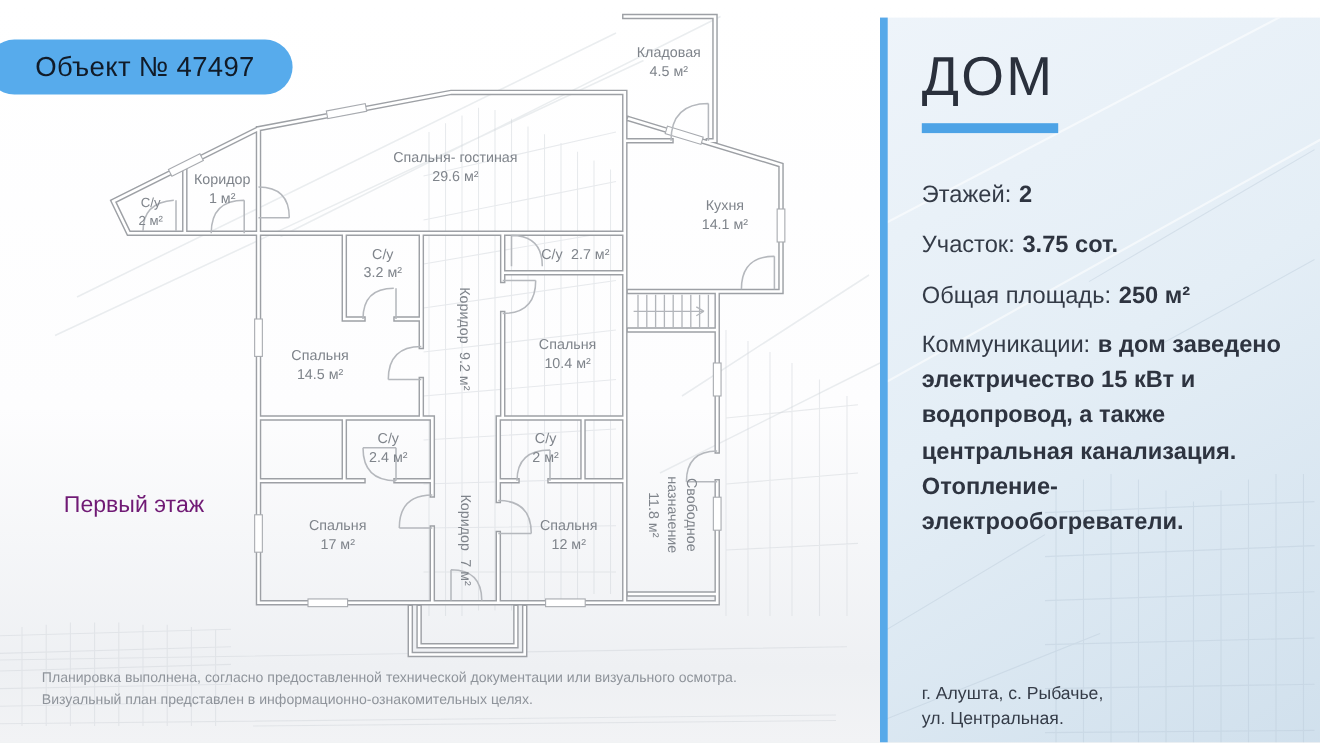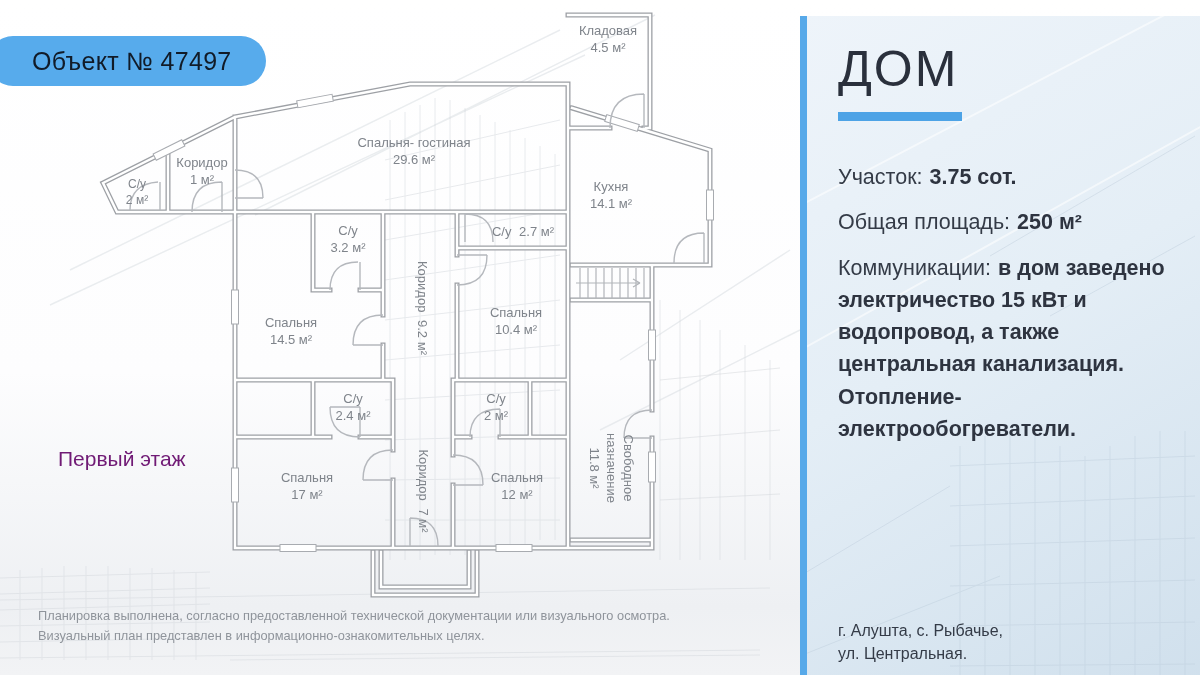--- a/index.html
+++ b/index.html
@@ -134,37 +134,37 @@
       <path d="M410,518 Q438,518 438,546 M410,518 L410,546"></path>
       <path d="M652,410 Q624,410 624,438 M652,438 L624,438"></path>
     </g>
   </svg>
 
   <div class="badge">
     <span>Объект № 47497</span>
   </div>
 
   <div>
-    <div class="plan-label" style="left:608px;top:40px">
+    <div class="plan-label" style="left:608px;top:57px">
       <span class="nm">Кладовая</span>
       <span class="ar">4.5 м²</span>
     </div>
     <div class="plan-label" style="left:137px;top:193px;font-size:12px">
       <span class="nm">С/у</span>
       <span class="ar">2 м²</span>
     </div>
     <div class="plan-label" style="left:202px;top:172px">
       <span class="nm">Коридор</span>
       <span class="ar">1 м²</span>
     </div>
     <div class="plan-label" style="left:414px;top:152px">
       <span class="nm">Спальня- гостиная</span>
       <span class="ar">29.6 м²</span>
     </div>
-    <div class="plan-label" style="left:611px;top:196px">
+    <div class="plan-label" style="left:659px;top:196px">
       <span class="nm">Кухня</span>
       <span class="ar">14.1 м²</span>
     </div>
     <div class="plan-label" style="left:348px;top:240px">
       <span class="nm">С/у</span>
       <span class="ar">3.2 м²</span>
     </div>
     <div class="plan-label inline" style="left:523px;top:232px">
       <span class="nm">С/у</span>
       <span class="ar">2.7 м²</span>
@@ -227,20 +227,23 @@
                  M150,610 L395,606 M150,650 L395,648"></path>
         <path d="M0,560 L150,470 M0,640 L200,560 M190,240 L395,120 M250,300 L395,220"></path>
       </g>
     </svg>
     <div class="panel-line"></div>
     <div class="panel-inner">
       <div class="panel-title">ДОМ</div>
       <div class="panel-underline"></div>
 
       <div class="fact">
+        <span class="fact-label">Этажей:</span><b>2</b>
+      </div>
+      <div class="fact">
         <span class="fact-label">Участок:</span><b>3.75 сот.</b>
       </div>
       <div class="fact">
         <span class="fact-label">Общая площадь:</span><b>250 м²</b>
       </div>
       <div class="fact">
         <span class="fact-label">Коммуникации:</span><b>в дом заведено электричество 15 кВт и водопровод, а также центральная канализация. Отопление- электрообогреватели.</b>
       </div>
     </div>
     <div class="address">

